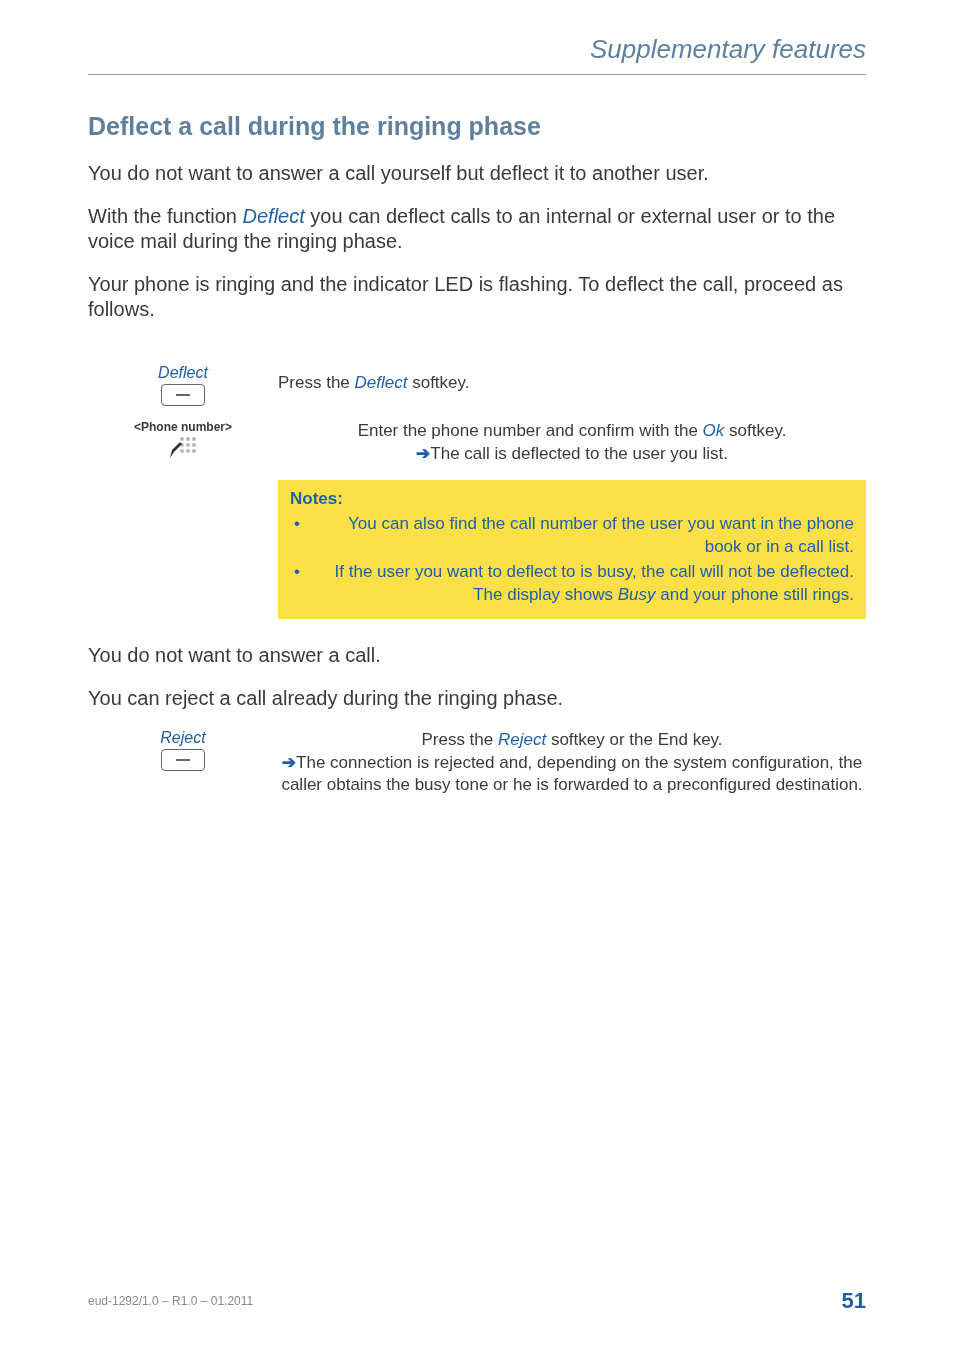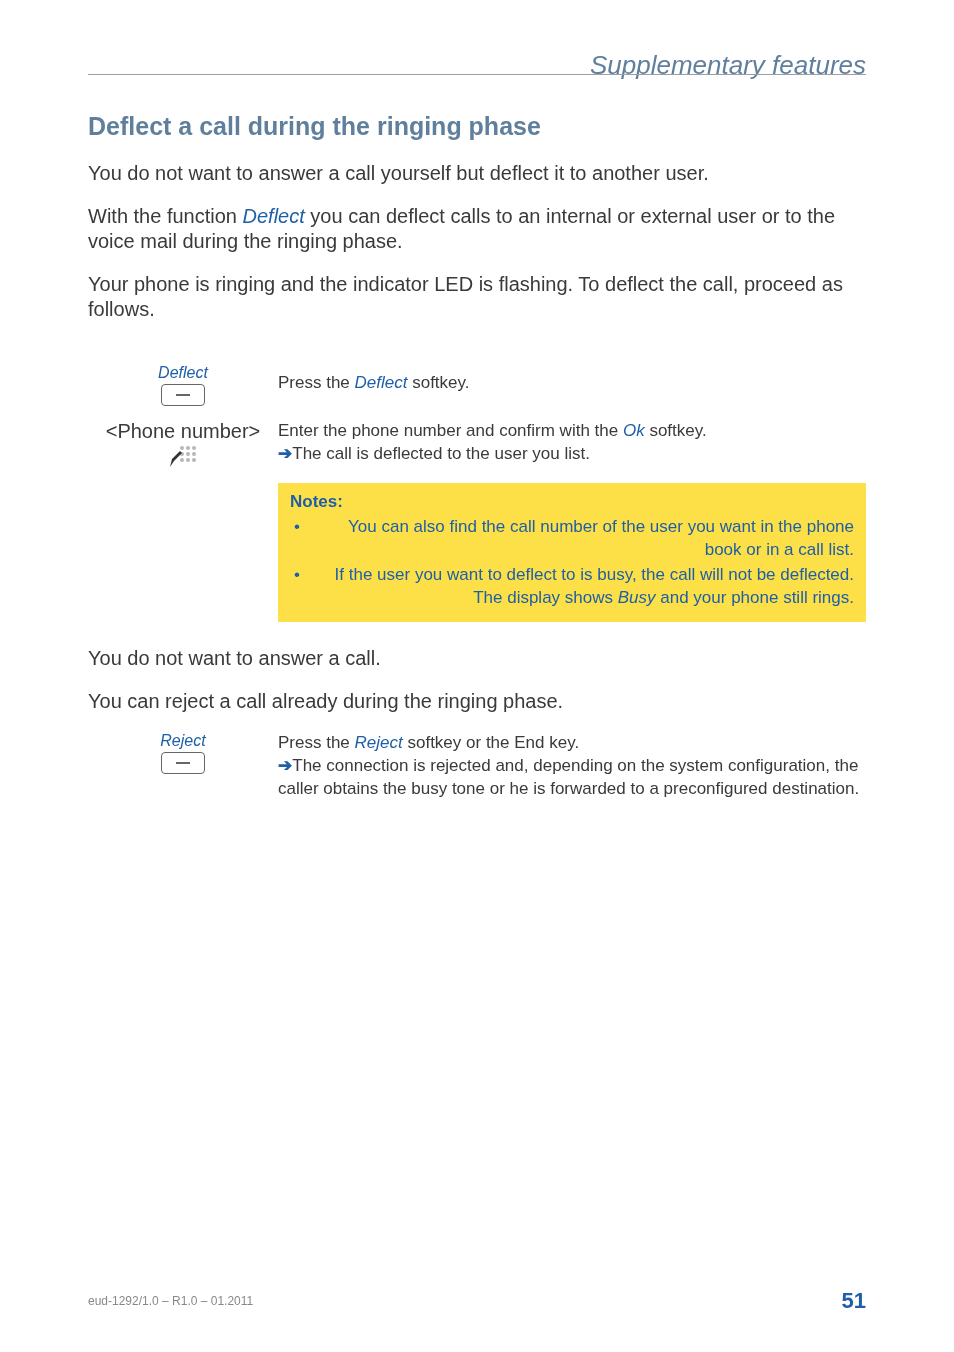--- a/index.html
+++ b/index.html
@@ -18,21 +18,21 @@
   .header-line {
     position: absolute;
     top: 74px;
     left: 88px;
     right: 88px;
     height: 1px;
     background: #9aa0a6;
   }
   .chapter-title {
     position: absolute;
-    top: 50px;
+    top: 34px;
     right: 88px;
     font-style: italic;
     font-size: 26px;
     color: #5f7f9d;
     font-weight: 400;
   }
   .content {
     position: absolute;
     top: 112px;
     left: 88px;
@@ -68,23 +68,24 @@
   .step-left .caption {
     color: #1e5fa8;
     font-style: italic;
     font-size: 16px;
     display: block;
     margin-bottom: 2px;
   }
   .step-left .caption-plain {
     color: #3a3a3a;
     font-style: normal;
-    font-size: 20px;
+    font-size: 12px;
     display: block;
     margin-bottom: 2px;
+    font-weight: bold;
   }
   .softkey-btn {
     display: inline-block;
     width: 44px;
     height: 22px;
     border: 1.5px solid #666;
     border-radius: 4px;
     position: relative;
     background: #fff;
     vertical-align: middle;
@@ -111,20 +112,21 @@
   }
   .step-right {
     flex: 1;
     font-size: 17px;
     line-height: 1.35;
     color: #3a3a3a;
     padding-top: 8px;
   }
   .step-right.no-pad {
     padding-top: 0;
+    text-align: center;
   }
   .arrow {
     color: #1e5fa8;
     font-weight: bold;
     font-size: 17px;
   }
   .note-box {
     background: #fde047;
     margin-left: 190px;
     padding: 8px 12px 10px 12px;

